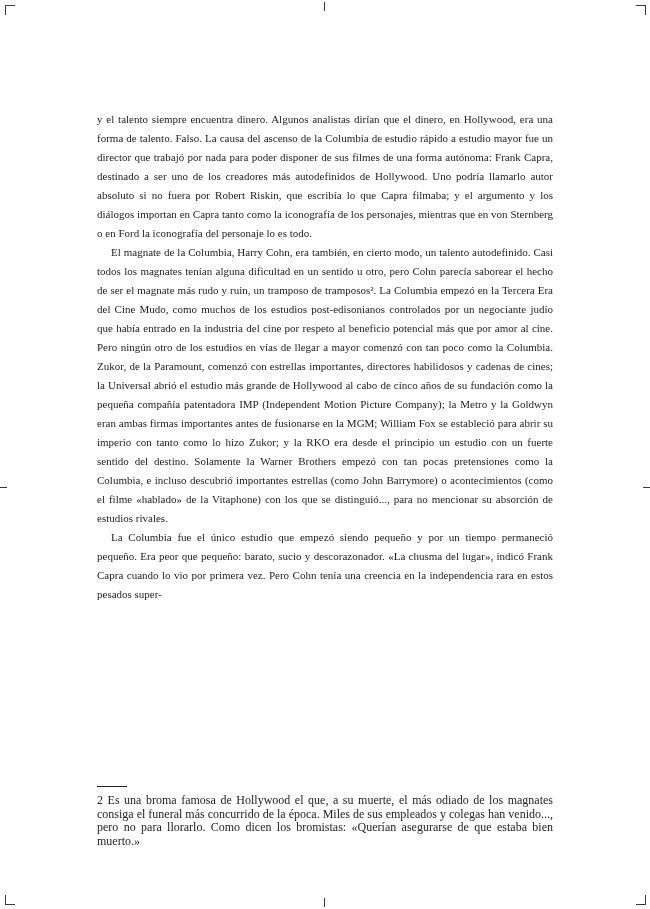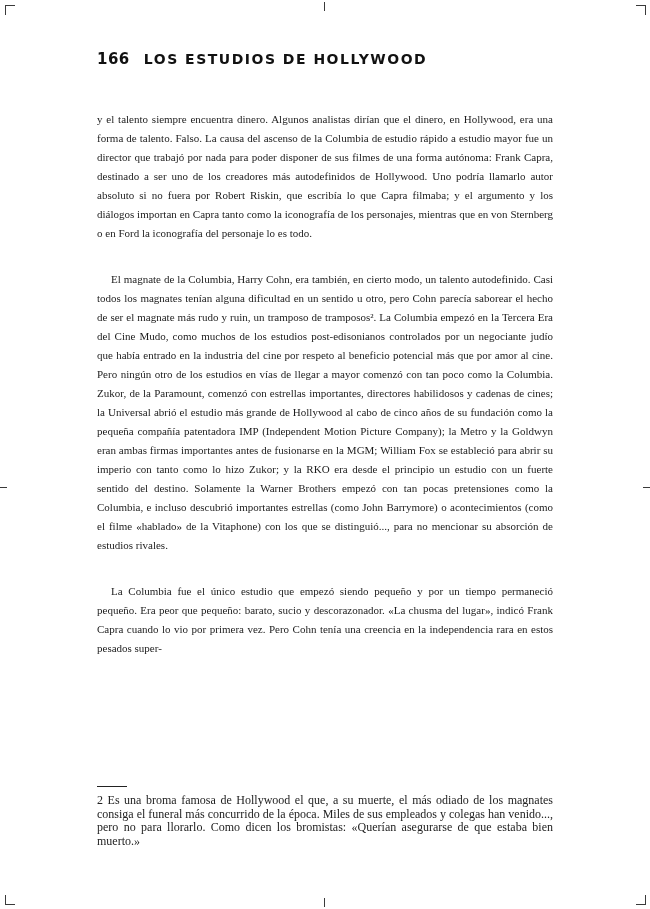--- a/index.html
+++ b/index.html
@@ -56,21 +56,21 @@
     left: 97px;
     top: 110px;
     width: 456px;
     font-size: 11px;
     line-height: 19px;
     text-align: justify;
     hyphens: auto;
     -webkit-hyphens: auto;
   }
   .body-text p { margin: 0; }
-  .body-text p.indent { text-indent: 14px; margin-top: 27px; }
+  .body-text p.indent { text-indent: 14px; }
 
   
   .footnote {
     position: absolute;
     left: 97px;
     top: 786px;
     width: 456px;
   }
   .footnote-rule {
     width: 30px;
@@ -93,24 +93,20 @@
 
   <div class="crop crop-corner crop-tl"></div>
   <div class="crop crop-corner crop-tr"></div>
   <div class="crop crop-corner crop-bl"></div>
   <div class="crop crop-corner crop-br"></div>
   <div class="crop crop-tick-v crop-tc"></div>
   <div class="crop crop-tick-v crop-bc"></div>
   <div class="crop crop-tick-h crop-ml"></div>
   <div class="crop crop-tick-h crop-mr"></div>
 
-  <header class="running-header">
-    <span class="page-number">166</span>
-    <span class="running-title">LOS ESTUDIOS DE HOLLYWOOD</span>
-  </header>
 
   <main class="body-text">
     <p>y el talento siempre encuentra dinero. Algunos analistas dirían que el dinero, en Hollywood, era una forma de talento. Falso. La causa del ascenso de la Columbia de estudio rápido a estudio mayor fue un director que trabajó por nada para poder disponer de sus filmes de una forma autónoma: Frank Capra, destinado a ser uno de los creadores más autodefinidos de Hollywood. Uno podría llamarlo autor absoluto si no fuera por Robert Riskin, que escribía lo que Capra filmaba; y el argumento y los diálogos importan en Capra tanto como la iconografía de los personajes, mientras que en von Sternberg o en Ford la iconografía del personaje lo es todo.</p>
     <p class="indent">El magnate de la Columbia, Harry Cohn, era también, en cierto modo, un talento autodefinido. Casi todos los magnates tenían alguna dificultad en un sentido u otro, pero Cohn parecía saborear el hecho de ser el magnate más rudo y ruin, un tramposo de tramposos². La Columbia empezó en la Tercera Era del Cine Mudo, como muchos de los estudios post-edisonianos controlados por un negociante judío que había entrado en la industria del cine por respeto al beneficio potencial más que por amor al cine. Pero ningún otro de los estudios en vías de llegar a mayor comenzó con tan poco como la Columbia. Zukor, de la Paramount, comenzó con estrellas importantes, directores habilidosos y cadenas de cines; la Universal abrió el estudio más grande de Hollywood al cabo de cinco años de su fundación como la pequeña compañía patentadora IMP (Independent Motion Picture Company); la Metro y la Goldwyn eran ambas firmas importantes antes de fusionarse en la MGM; William Fox se estableció para abrir su imperio con tanto como lo hizo Zukor; y la RKO era desde el principio un estudio con un fuerte sentido del destino. Solamente la Warner Brothers empezó con tan pocas pretensiones como la Columbia, e incluso descubrió importantes estrellas (como John Barrymore) o acontecimientos (como el filme «hablado» de la Vitaphone) con los que se distinguió..., para no mencionar su absorción de estudios rivales.</p>
     <p class="indent">La Columbia fue el único estudio que empezó siendo pequeño y por un tiempo permaneció pequeño. Era peor que pequeño: barato, sucio y descorazonador. «La chusma del lugar», indicó Frank Capra cuando lo vio por primera vez. Pero Cohn tenía una creencia en la independencia rara en estos pesados super-</p>
   </main>
 
   <footer class="footnote">
     <div class="footnote-rule"></div>
     <p class="footnote-text">2 Es una broma famosa de Hollywood el que, a su muerte, el más odiado de los magnates consiga el funeral más concurrido de la época. Miles de sus empleados y colegas han venido..., pero no para llorarlo. Como dicen los bromistas: «Querían asegurarse de que estaba bien muerto.»</p>

